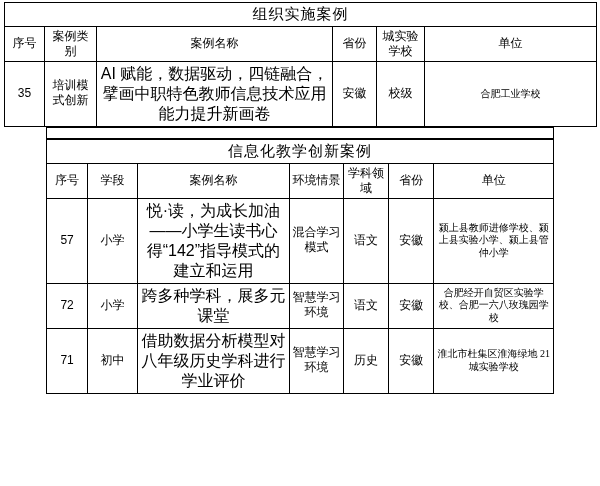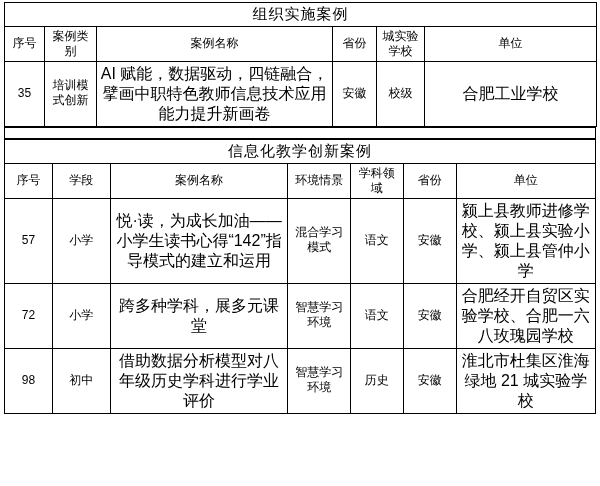--- a/index.html
+++ b/index.html
@@ -17,21 +17,21 @@
   .page {
     width: 600px;
     height: 486px;
     box-sizing: border-box;
     padding: 2px 4px 0 4px;
     position: relative;
   }
   table.doc {
     border-collapse: collapse;
     table-layout: fixed;
-    width: 592px;
+    width: 508px;
     margin: 0 auto;
   }
   table.doc td, table.doc th {
     border: 1px solid #000000;
     padding: 2px 2px;
     text-align: center;
     vertical-align: middle;
     font-weight: normal;
     line-height: 1.25;
     word-break: break-all;
@@ -49,23 +49,24 @@
   }
   .cell {
     font-size: 12px;
   }
   .name-cell {
     font-size: 16px;
     line-height: 1.45;
     padding: 4px 4px;
   }
   .unit-cell {
-    font-size: 16px;
+    font-size: 10px;
     line-height: 1.45;
     padding: 4px 3px;
+    font-family: Liberation Serif, serif;
   }
   .small-wrap {
     font-size: 12px;
     line-height: 1.3;
     font-family: Liberation Mono, monospace;
   }
   .spacer-row td {
     border: none;
     height: 6px;
     padding: 0;
@@ -155,21 +156,21 @@
         <td class="cell">小学</td>
         <td class="name-cell">跨多种学科，展多元课堂</td>
         <td class="small-wrap">智慧学习环境</td>
         <td class="cell">语文</td>
         <td class="cell">安徽</td>
         <td class="unit-cell">合肥经开自贸区实验学校、合肥一六八玫瑰园学校</td>
       </tr>
 
 
       <tr>
-        <td class="cell">98</td>
+        <td class="cell">71</td>
         <td class="cell">初中</td>
         <td class="name-cell">借助数据分析模型对八年级历史学科进行学业评价</td>
         <td class="small-wrap">智慧学习环境</td>
         <td class="cell">历史</td>
         <td class="cell">安徽</td>
         <td class="unit-cell">淮北市杜集区淮海绿地 21 城实验学校</td>
       </tr>
 
     </tbody>
   </table>

